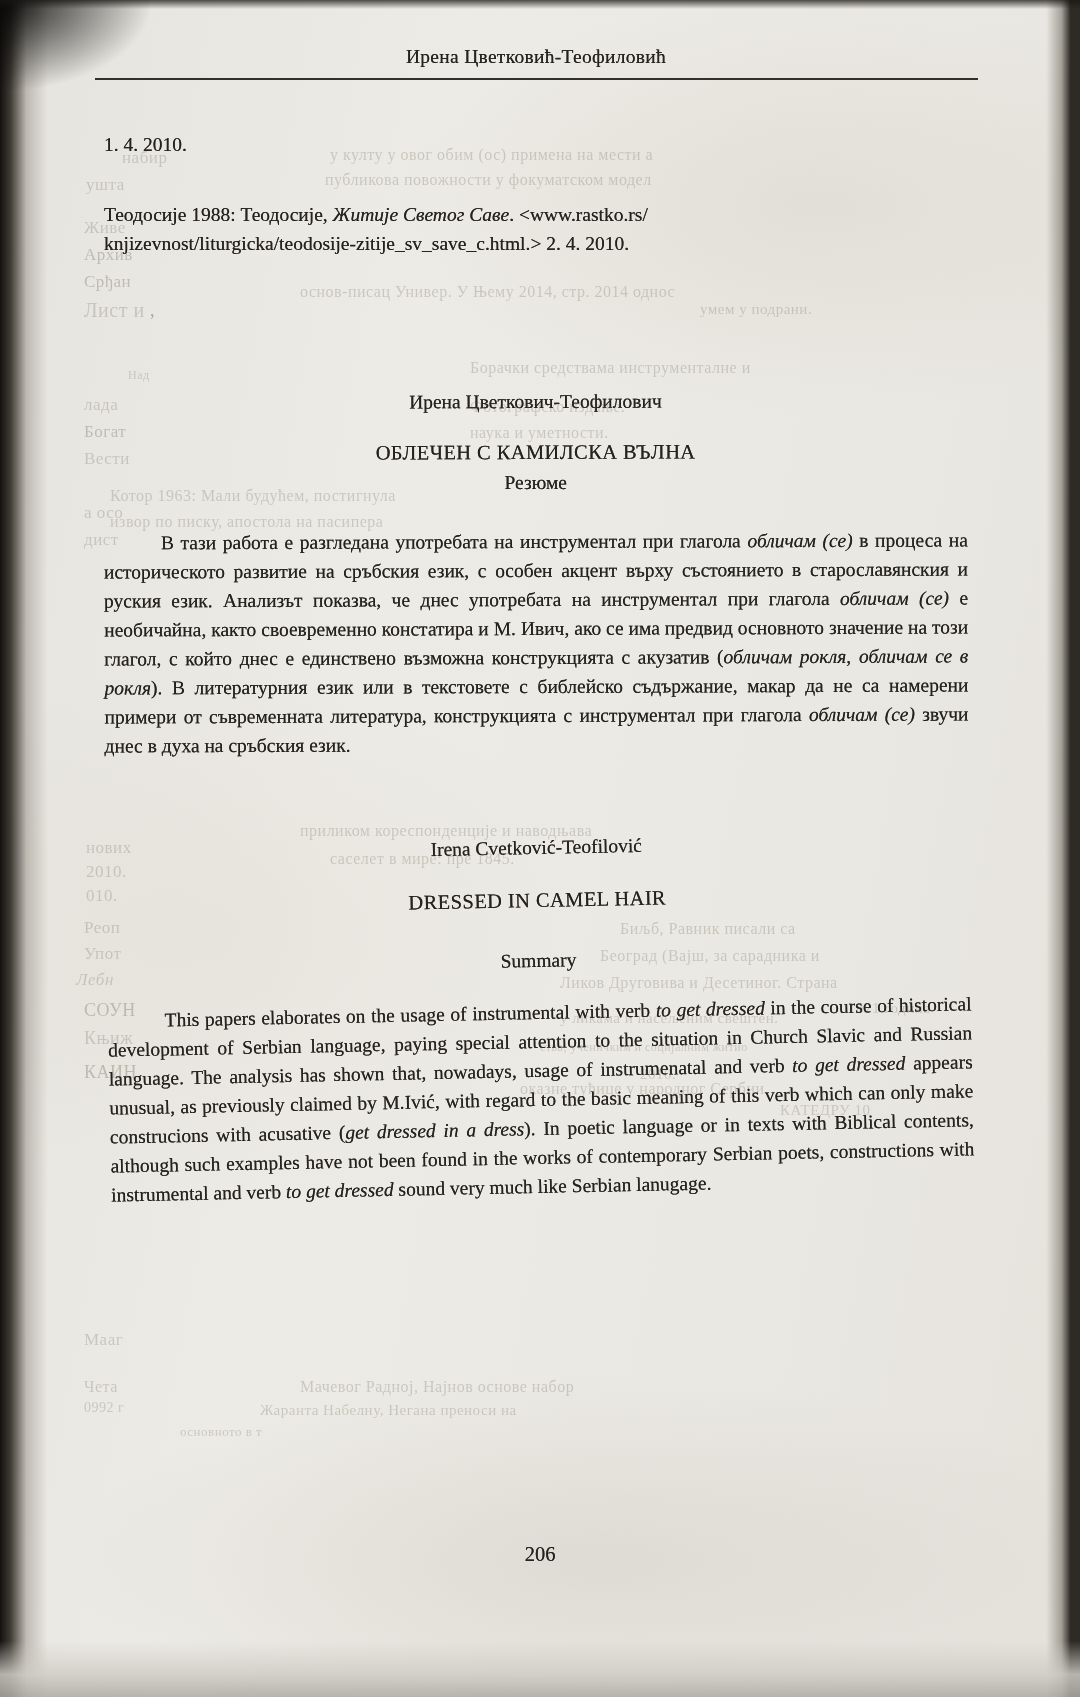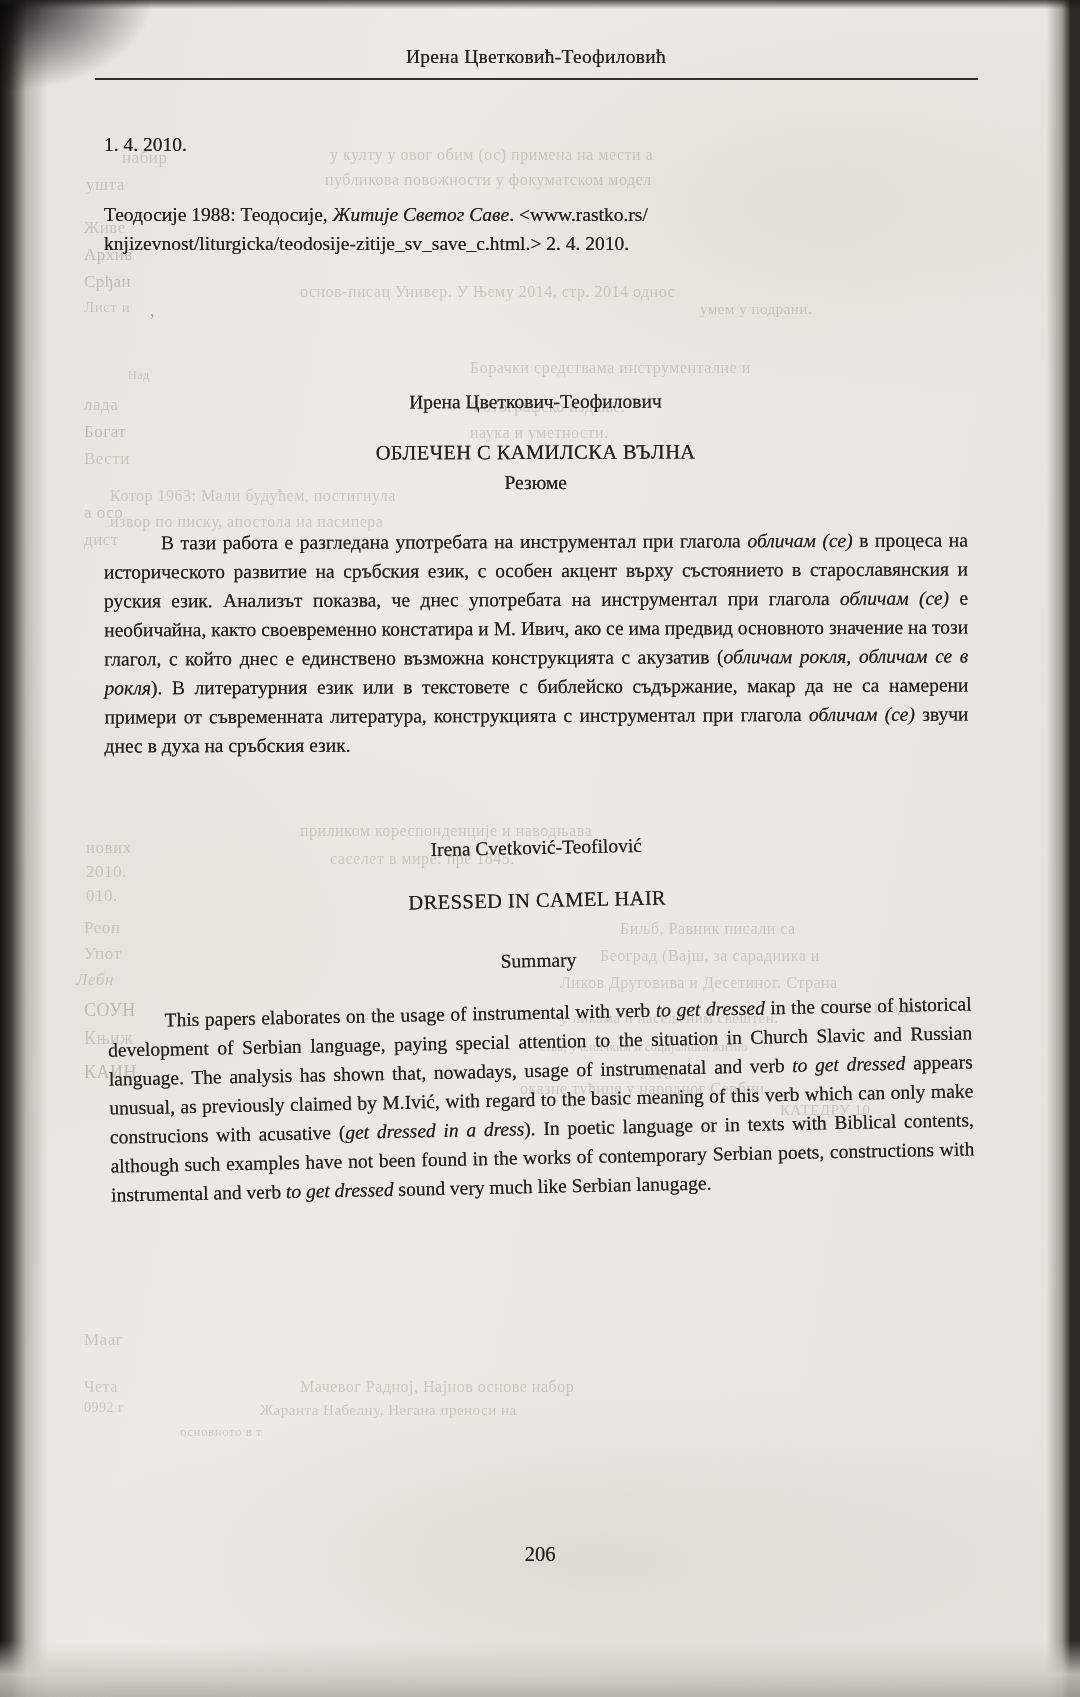--- a/index.html
+++ b/index.html
@@ -59,21 +59,21 @@
 <body>
 
 <div class="page">
 
   <div class="ghost-layer">
       <span class="ghost" style="left: 86px; top: 148px; font-size: 17px; margin-left: 36px;">набир</span>
       <span class="ghost" style="left: 86px; top: 175px; font-size: 17px;">ушта</span>
       <span class="ghost" style="left: 84px; top: 218px; font-size: 17px;">Живе</span>
       <span class="ghost" style="left: 84px; top: 245px; font-size: 17px; opacity: 0.38;">Архив</span>
       <span class="ghost" style="left: 84px; top: 272px; font-size: 17px; opacity: 0.38;">Срђан</span>
-      <span class="ghost" style="left: 84px; top: 299px; font-size: 15px;">Лист и</span>
+      <span class="ghost" style="left: 84px; top: 299px; font-size: 20px;">Лист и</span>
       <span class="ghost" style="left: 84px; top: 368px; font-size: 12px; margin-left: 44px;">Над</span>
       <span class="ghost" style="left: 84px; top: 395px; font-size: 17px;">лада</span>
       <span class="ghost" style="left: 84px; top: 422px; font-size: 17px; opacity: 0.38;">Богат</span>
       <span class="ghost" style="left: 84px; top: 449px; font-size: 17px;">Вести</span>
       <span class="ghost" style="left: 84px; top: 503px; font-size: 17px;">а осо</span>
       <span class="ghost" style="left: 84px; top: 530px; font-size: 17px;">дист</span>
       <span class="ghost" style="left: 150px; top: 300px; font-size: 18px; opacity: 0.6;">,</span>
       <span class="ghost" style="left: 330px; top: 146px; font-size: 16px;">у култу у овог обим (ос) примена на мести а</span>
       <span class="ghost" style="left: 325px; top: 171px; font-size: 16px;">публикова повожности у фокуматском модел</span>
       <span class="ghost" style="left: 300px; top: 283px; font-size: 16px;">основ-писац Универ. У Њему 2014, стр. 2014 однос</span>

